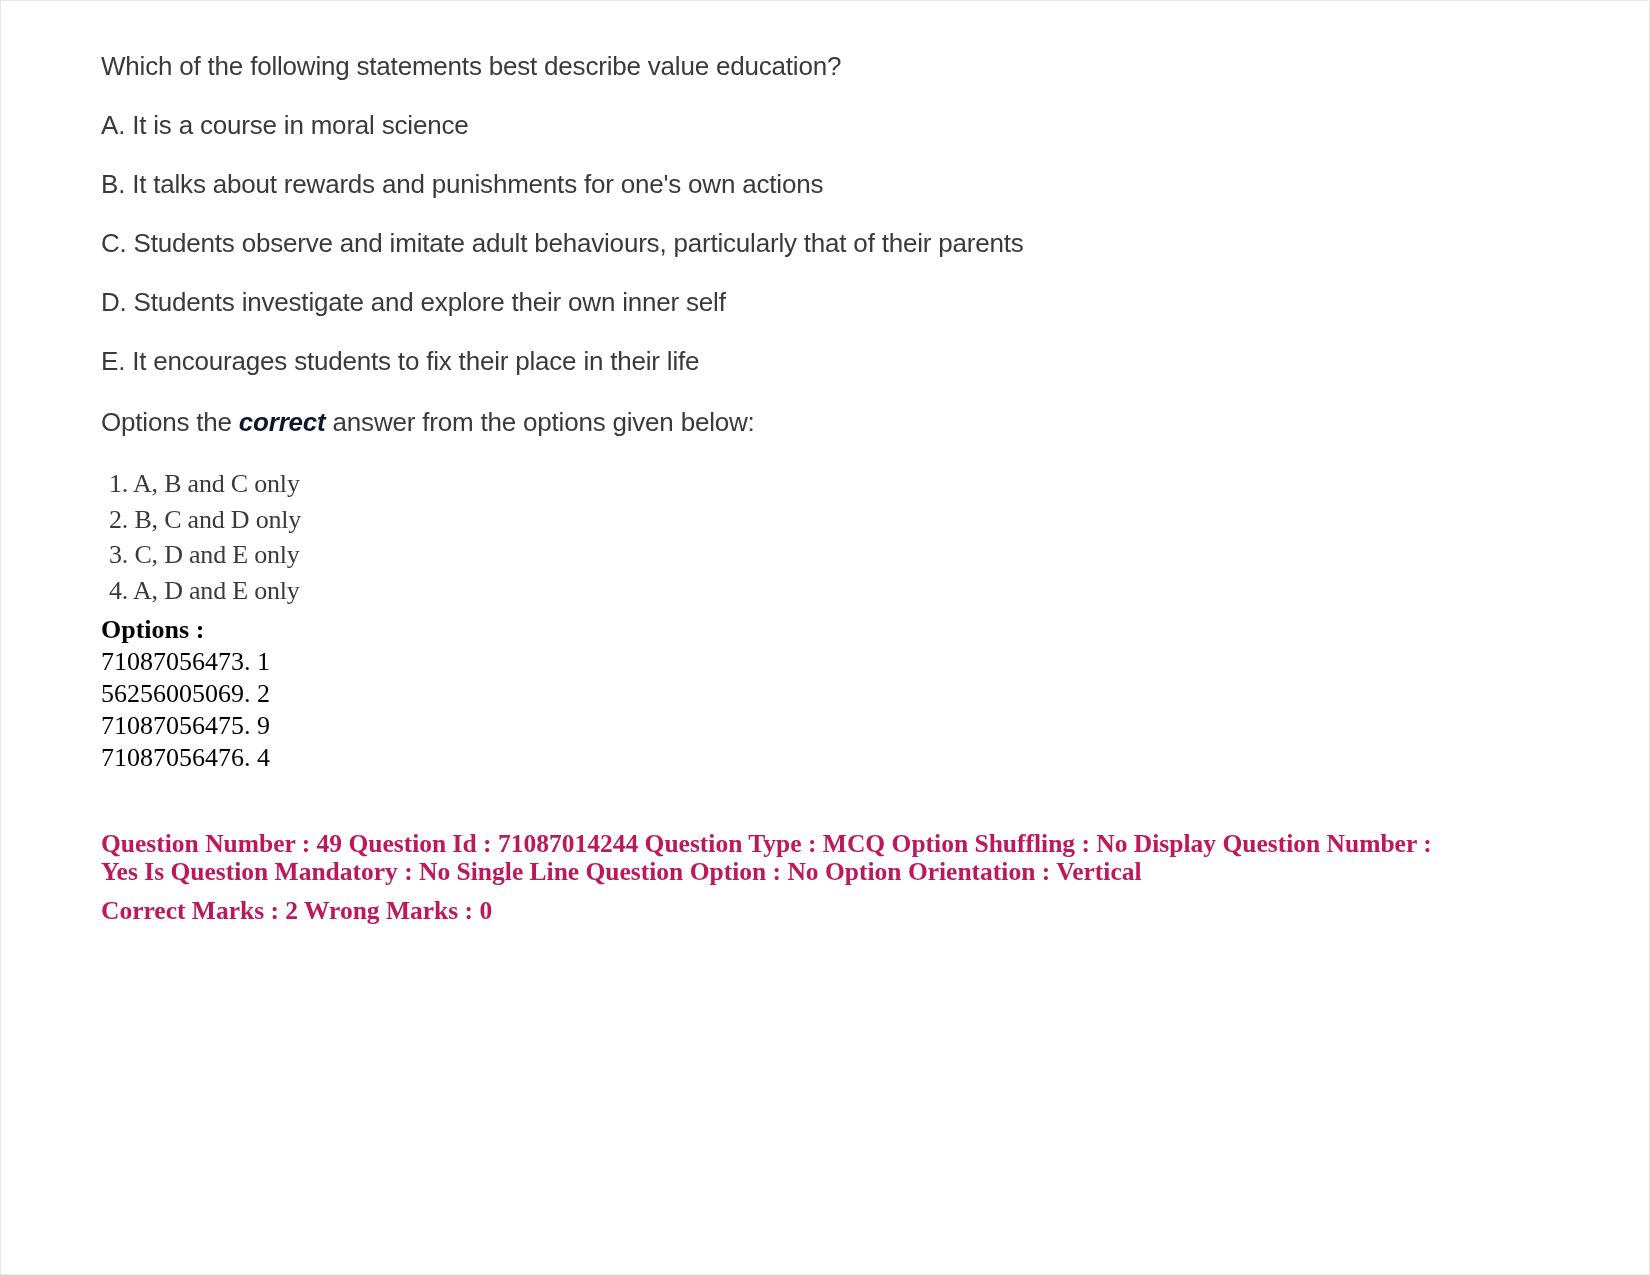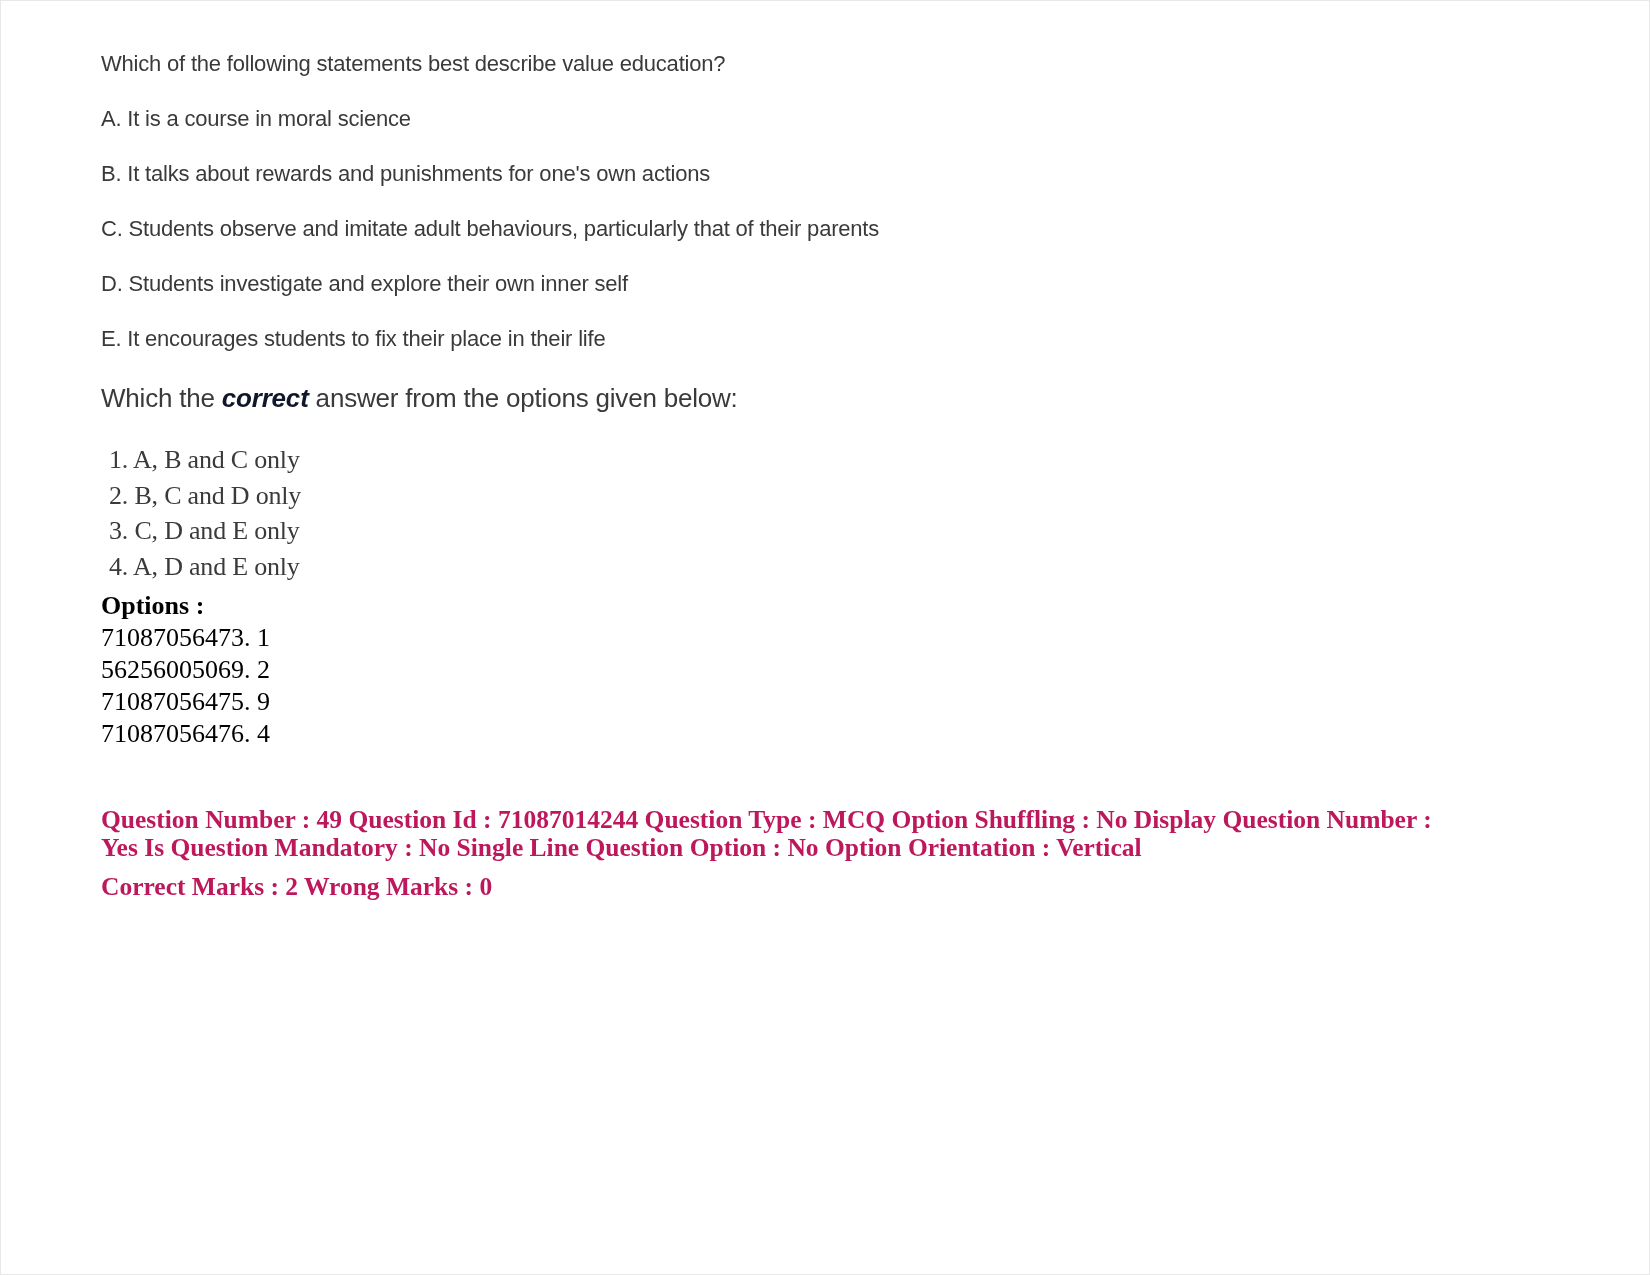--- a/index.html
+++ b/index.html
@@ -31,21 +31,21 @@
   .content {
     position: absolute;
     left: 100px;
     top: 52px;
     width: 1370px;
   }
 
   
   .qblock {
     font-family: "Liberation Sans", sans-serif;
-    font-size: 22px;
+    font-size: 26px;
     line-height: 1.0;
     color: #3a3a3a;
     letter-spacing: -0.2px;
   }
   .qline {
     margin: 0 0 33px 0;
     white-space: pre-wrap;
   }
   .qline:first-child { margin-bottom: 33px; }
 
@@ -121,21 +121,21 @@
 
     <div class="qblock">
       <p class="qline">Which of the following statements best describe value education?</p>
       <p class="qline">A. It is a course in moral science</p>
       <p class="qline">B. It talks about rewards and punishments for one's own actions</p>
       <p class="qline">C. Students observe and imitate adult behaviours, particularly that of their parents</p>
       <p class="qline">D. Students investigate and explore their own inner self</p>
       <p class="qline">E. It encourages students to fix their place in their life</p>
     </div>
 
-    <p class="choose-line"><span>Which the </span><span class="em">correct</span><span> answer from the options given below:</span></p>
+    <p class="choose-line"><span>Options the </span><span class="em">correct</span><span> answer from the options given below:</span></p>
 
     <ul class="answers">
       <li>1. A, B and C only</li>
       <li>2. B, C and D only</li>
       <li>3. C, D and E only</li>
       <li>4. A, D and E only</li>
     </ul>
 
     <div class="options-wrap">
       <p class="options-title">Options :</p>

